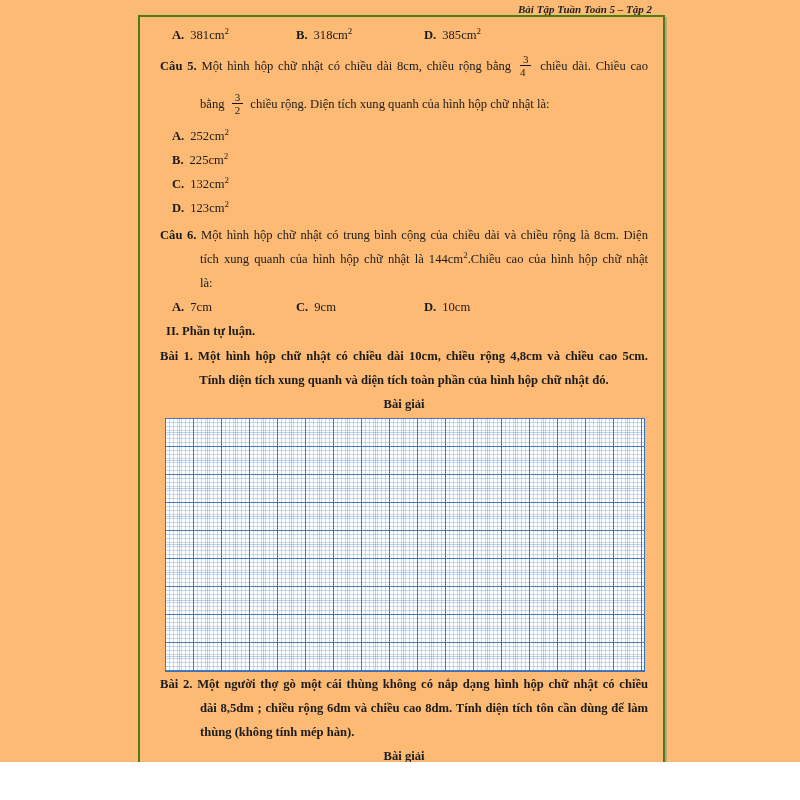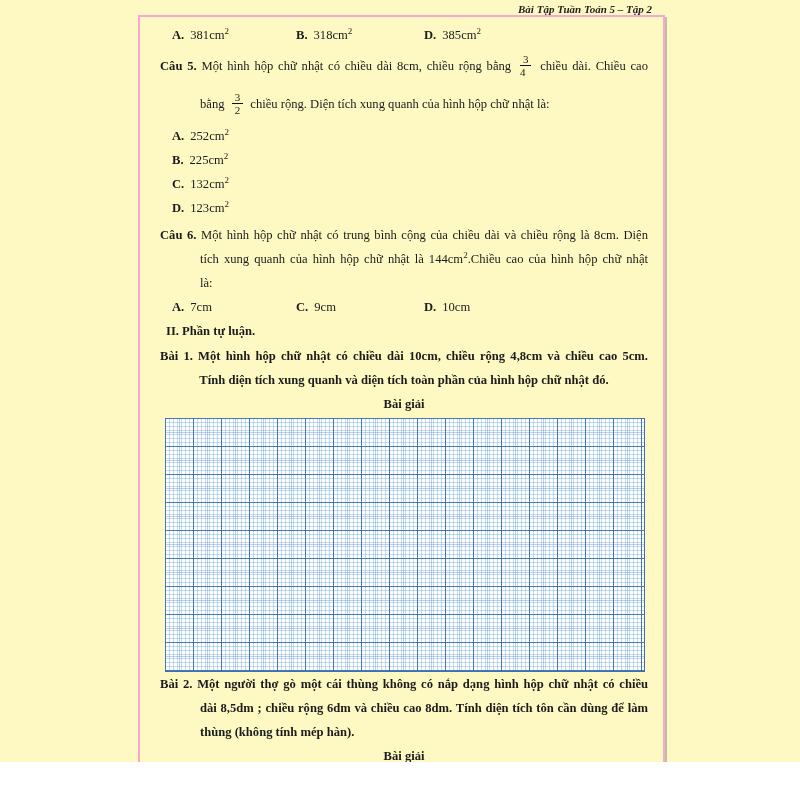--- a/index.html
+++ b/index.html
@@ -1,21 +1,21 @@
 <!DOCTYPE html>
 <html><head>
 <meta charset="utf-8">
 <style>
   html,body{margin:0;padding:0;background:#ffffff;}
-  .page{position:relative;width:800px;height:762px;background:#fef9c3;
+  .page{position:relative;width:800px;height:762px;background:#fdba74;
         font-family:"Liberation Serif", serif;color:#1b1b1b;overflow:hidden;}
   .running-head{position:absolute;top:3px;right:148px;font-size:11px;
         font-weight:bold;font-style:italic;color:#222;}
   .frame{position:absolute;left:138px;top:15px;width:527px;height:760px;
-        box-sizing:border-box;border:2px solid #f9a8d4;
+        box-sizing:border-box;border:2px solid #4d7c0f;
         box-shadow:2px 2px 0 rgba(140,140,140,.55);
         padding:0 15px 0 20px;}
   .line{font-size:12.6px;line-height:24px;}
   .jline{text-align:justify;text-align-last:justify;}
   .tall{line-height:38px;}
   .ind{padding-left:40px;}
   .bold{font-weight:bold;}
   .center{text-align:center;}
   .mc{display:flex;padding-left:12px;line-height:24px;font-size:12.6px;}
   .mc .c1{width:124px;}

